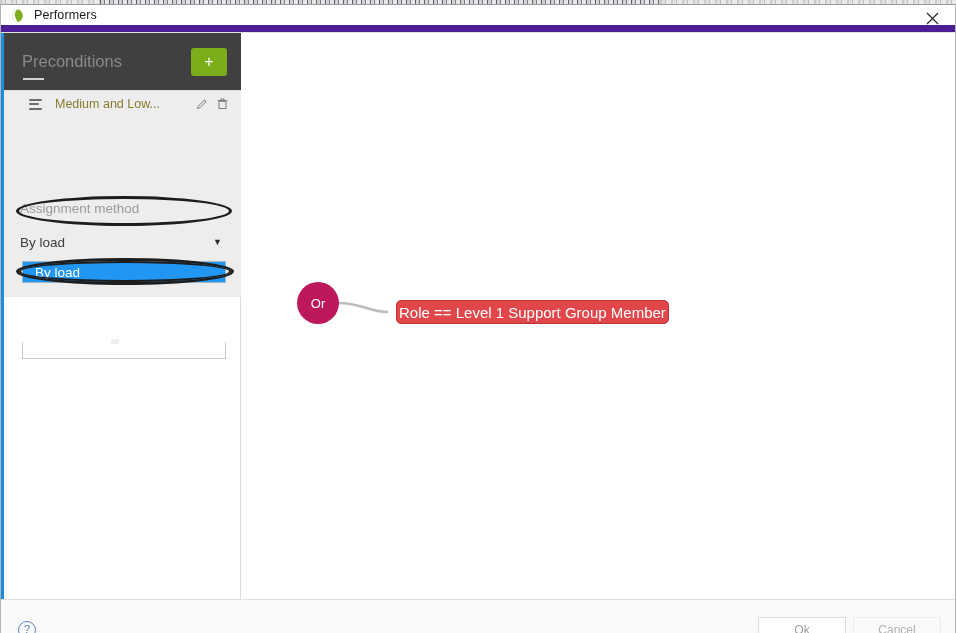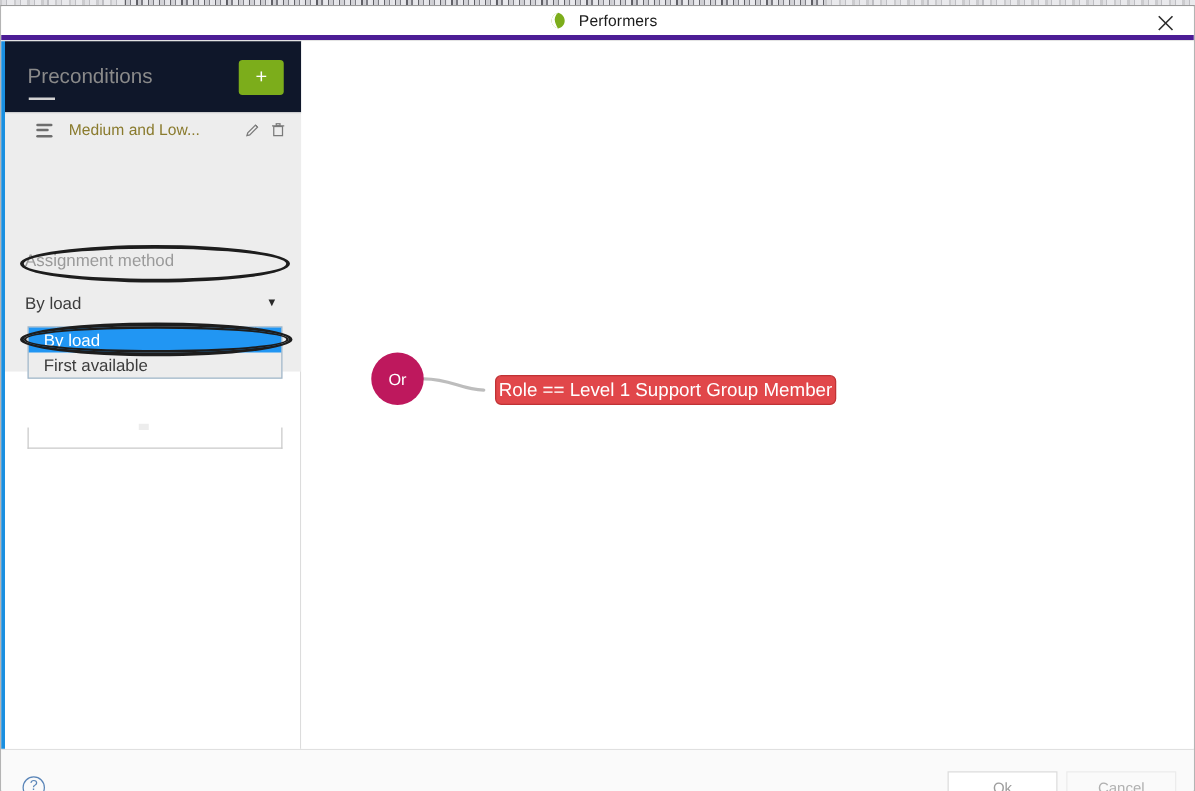--- a/index.html
+++ b/index.html
@@ -44,22 +44,21 @@
     border: 1px solid #b4b4b4;
     border-top: 1px solid #9a9a9a;
   }
 
   .titlebar {
     position: relative;
     height: 27px;
     background: #ffffff;
     display: flex;
     align-items: center;
-    border-bottom: 4px solid #4c1d95;
-    justify-content: center;
+    border-bottom: 7px solid #4c1d95;
   }
   .app-icon {
     margin-left: 9px;
     width: 15px; height: 15px;
     display: flex; align-items: center; justify-content: center;
   }
   .title-text {
     margin-left: 9px;
     font-size: 12.5px;
     color: #1b1b1b;
@@ -106,21 +105,21 @@
     background: #f7f7f7;
     border-bottom: 1px solid #e6e6e6;
   }
 
   .panel-header {
     position: relative;
     height: 57px;
     display: flex;
     align-items: center;
     padding: 0 14px 0 18px;
-    background: #0f172a;
+    background: #404040;
     justify-content: space-between;
   }
   .panel-title {
     font-size: 16.5px;
     color: #8a8a8a;
     font-weight: 400;
     flex: 1;
     position: relative;
   }
   .panel-title::after {
@@ -426,21 +425,20 @@
 
             <div class="select-box">
               <span class="select-value">By load</span>
               <span class="select-caret">▼</span>
             </div>
 
             <div class="dropdown-tail"></div>
 
             <div class="dropdown-list">
               <div class="dropdown-item selected">By load</div>
-              <div class="dropdown-item">First available</div>
             </div>
 
             <div class="annotation-oval oval-field"></div>
             <div class="annotation-oval oval-option"></div>
             <div class="annotation-oval oval-option inner"></div>
 
           </div>
         </div>
       </div>
 

